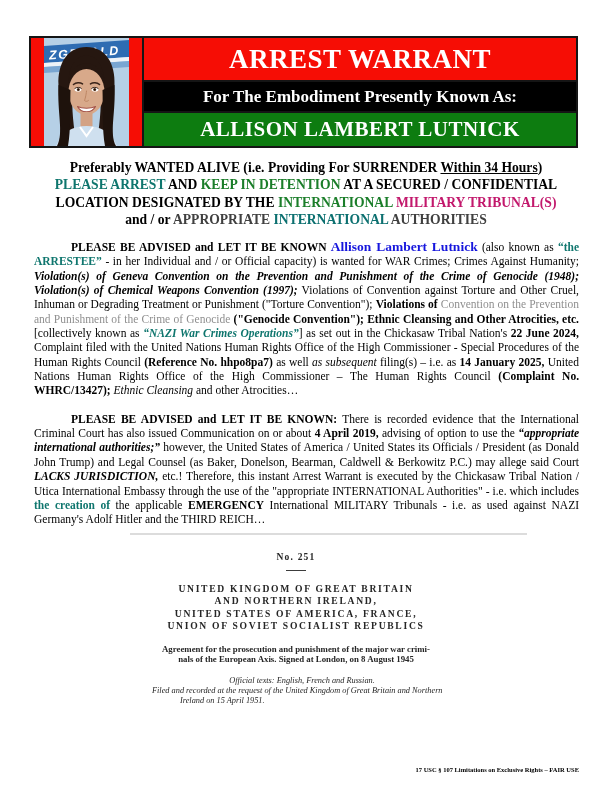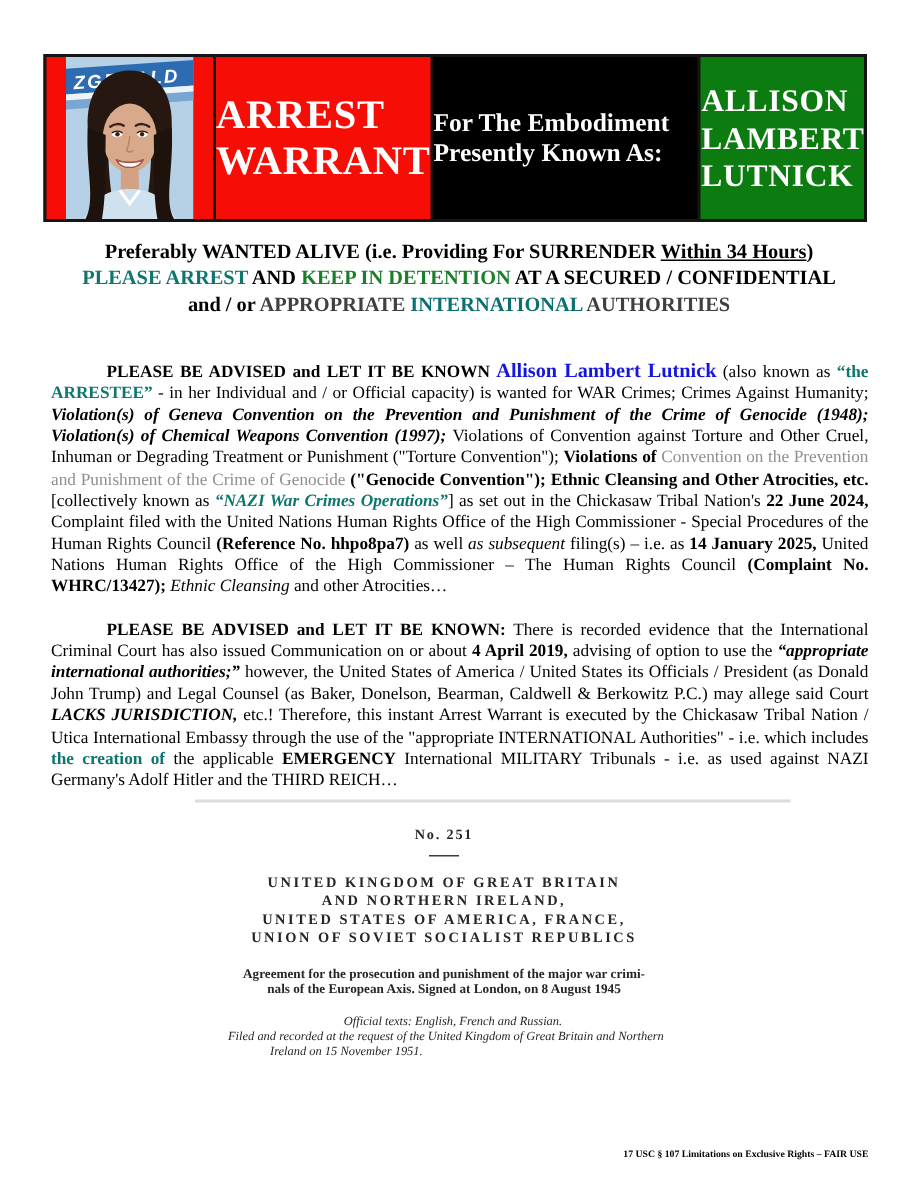--- a/index.html
+++ b/index.html
@@ -9,21 +9,21 @@
     box-shadow:0 0 6px rgba(0,0,0,.25);
   }
   
   .header{
     position:absolute;left:29px;top:36px;width:549px;height:112px;
     background:#151515;border:2px solid #151515;box-sizing:border-box;
     display:flex;gap:2px;
   }
   .photo-frame{flex:0 0 111px;position:relative;background:#f60d05;height:100%;}
   .photo{position:absolute;left:13px;top:0;width:85px;height:100%;display:block;}
-  .title-stack{flex:1;display:flex;flex-direction:row;gap:2px;min-width:0;}
+  .title-stack{flex:1;display:flex;flex-direction:column;gap:2px;min-width:0;}
   .bar{display:flex;align-items:center;justify-content:center;color:#fff;font-weight:bold;}
   .bar-red{flex:0 0 42px;background:#f60d05;font-size:27px;letter-spacing:.5px;}
   .bar-black{flex:1;background:#000;font-size:17px;font-weight:600;}
   .bar-green{flex:0 0 33px;background:#0d7c10;font-size:21px;letter-spacing:.5px;}
   
   .headline{
     position:absolute;left:30px;top:159px;width:552px;text-align:center;
     font-weight:bold;font-size:13.6px;line-height:17.3px;
   }
   
@@ -106,20 +106,21 @@
       </div>
       <div class="bar bar-green">
         <span>ALLISON LAMBERT LUTNICK</span>
       </div>
     </div>
   </div>
 
   <div class="headline">
     <div><span>Preferably WANTED ALIVE (i.e. Providing For SURRENDER </span><span class="u">Within 34 Hours</span><span>)</span></div>
     <div><span class="red">PLEASE ARREST</span><span> AND </span><span class="green">KEEP IN DETENTION</span><span> AT A SECURED / CONFIDENTIAL</span></div>
+    <div><span>LOCATION DESIGNATED BY THE </span><span class="green">INTERNATIONAL</span><span> </span><span class="magenta">MILITARY TRIBUNAL(S)</span></div>
     <div><span>and / or </span><span class="salmon">APPROPRIATE</span><span> </span><span class="teal">INTERNATIONAL</span><span> </span><span class="salmon">AUTHORITIES</span></div>
   </div>
 
   <div class="body-text">
     <p><span class="b">PLEASE BE ADVISED and LET IT BE KNOWN </span><span class="b blue name">Allison Lambert Lutnick</span><span> (also known as </span><span class="b red">“the ARRESTEE”</span><span> - in her Individual and / or Official capacity) is wanted for WAR Crimes; Crimes Against Humanity; </span><span class="bi">Violation(s) of Geneva Convention on the Prevention and Punishment of the Crime of Genocide (1948); Violation(s) of Chemical Weapons Convention (1997);</span><span> Violations of Convention against Torture and Other Cruel, Inhuman or Degrading Treatment or Punishment ("Torture Convention"); </span><span class="b">Violations of </span><span class="gray">Convention on the Prevention and Punishment of the Crime of Genocide </span><span class="b">("Genocide Convention"); Ethnic Cleansing and Other Atrocities, etc. </span><span>[collectively known as </span><span class="bi red">“NAZI War Crimes Operations”</span><span>] as set out in the Chickasaw Tribal Nation's </span><span class="b">22 June 2024,</span><span> Complaint filed with the United Nations Human Rights Office of the High Commissioner - Special Procedures of the Human Rights Council </span><span class="b">(Reference No. hhpo8pa7)</span><span> as well </span><span class="i">as subsequent</span><span> filing(s) – i.e. as </span><span class="b">14 January 2025,</span><span> United Nations Human Rights Office of the High Commissioner – The Human Rights Council </span><span class="b">(Complaint No. WHRC/13427);</span><span> </span><span class="i">Ethnic Cleansing</span><span> and other Atrocities…</span></p>
     <p><span class="b">PLEASE BE ADVISED and LET IT BE KNOWN:</span><span>  There is recorded evidence that the International Criminal Court has also issued Communication on or about </span><span class="b">4 April 2019,</span><span> advising of option to use the </span><span class="bi">“appropriate international authorities;”</span><span> however, the United States of America / United States its Officials / President (as Donald John Trump) and Legal Counsel (as Baker, Donelson, Bearman, Caldwell &amp; Berkowitz P.C.) may allege said Court </span><span class="bi">LACKS JURISDICTION,</span><span> etc.!  Therefore, this instant Arrest Warrant is executed by the Chickasaw Tribal Nation / Utica International Embassy through the use of the "appropriate INTERNATIONAL Authorities" - i.e. which includes </span><span class="b red">the creation of</span><span> the applicable </span><span class="b">EMERGENCY</span><span> International MILITARY Tribunals - i.e. as used against NAZI Germany's Adolf Hitler and the THIRD REICH…</span></p>
   </div>
 
   <div class="divider"></div>
 
@@ -132,20 +133,20 @@
       <div>UNITED STATES OF AMERICA, FRANCE,</div>
       <div>UNION OF SOVIET SOCIALIST REPUBLICS</div>
     </div>
     <div class="t-agreement">
       <div>Agreement for the prosecution and punishment of the major war crimi-</div>
       <div>nals of the European Axis. Signed at London, on 8 August 1945</div>
     </div>
     <div class="t-official">Official texts: English, French and Russian.</div>
     <div class="t-filed">
       <div>Filed and recorded at the request of the United Kingdom of Great Britain and Northern</div>
-      <div class="indent">Ireland on 15 November 1951.</div>
+      <div class="indent">Ireland on 15 April 1951.</div>
     </div>
   </div>
 
   <div class="footer-left">Page 1 of 16</div>
   <div class="footer-right">17 USC § 107 Limitations on Exclusive Rights – FAIR USE</div>
 
 </div>
 
 </body></html>

